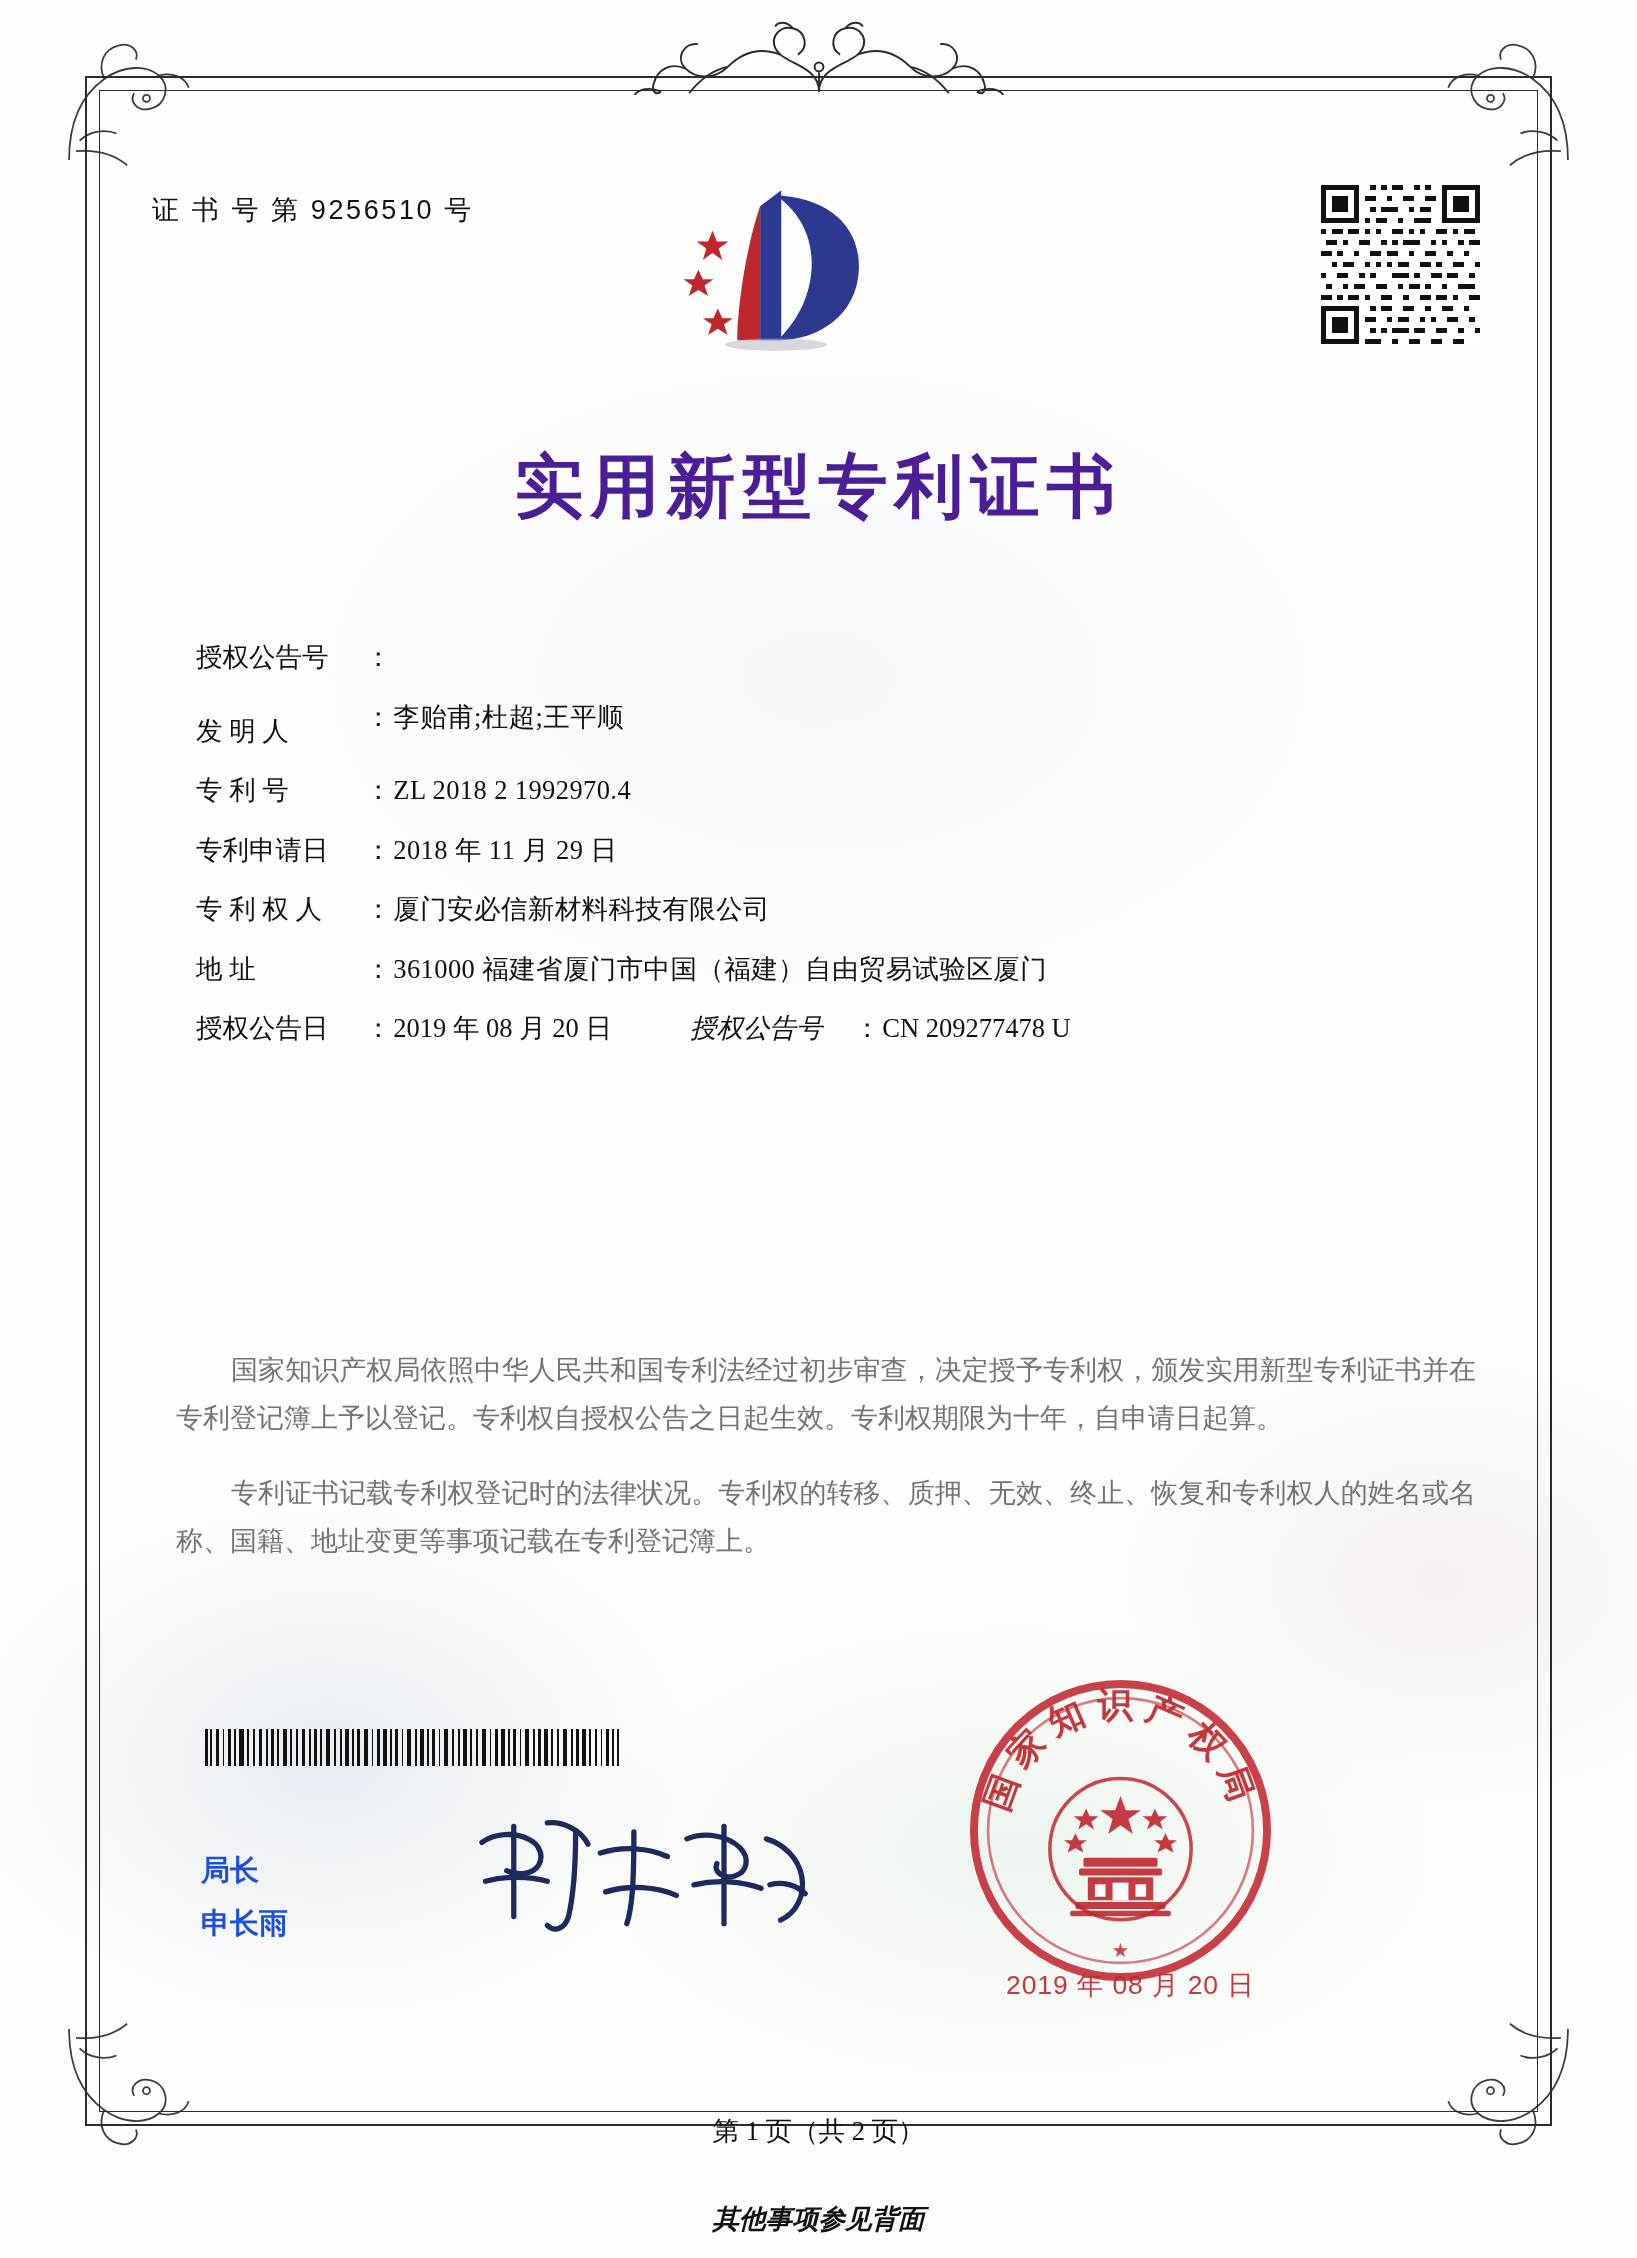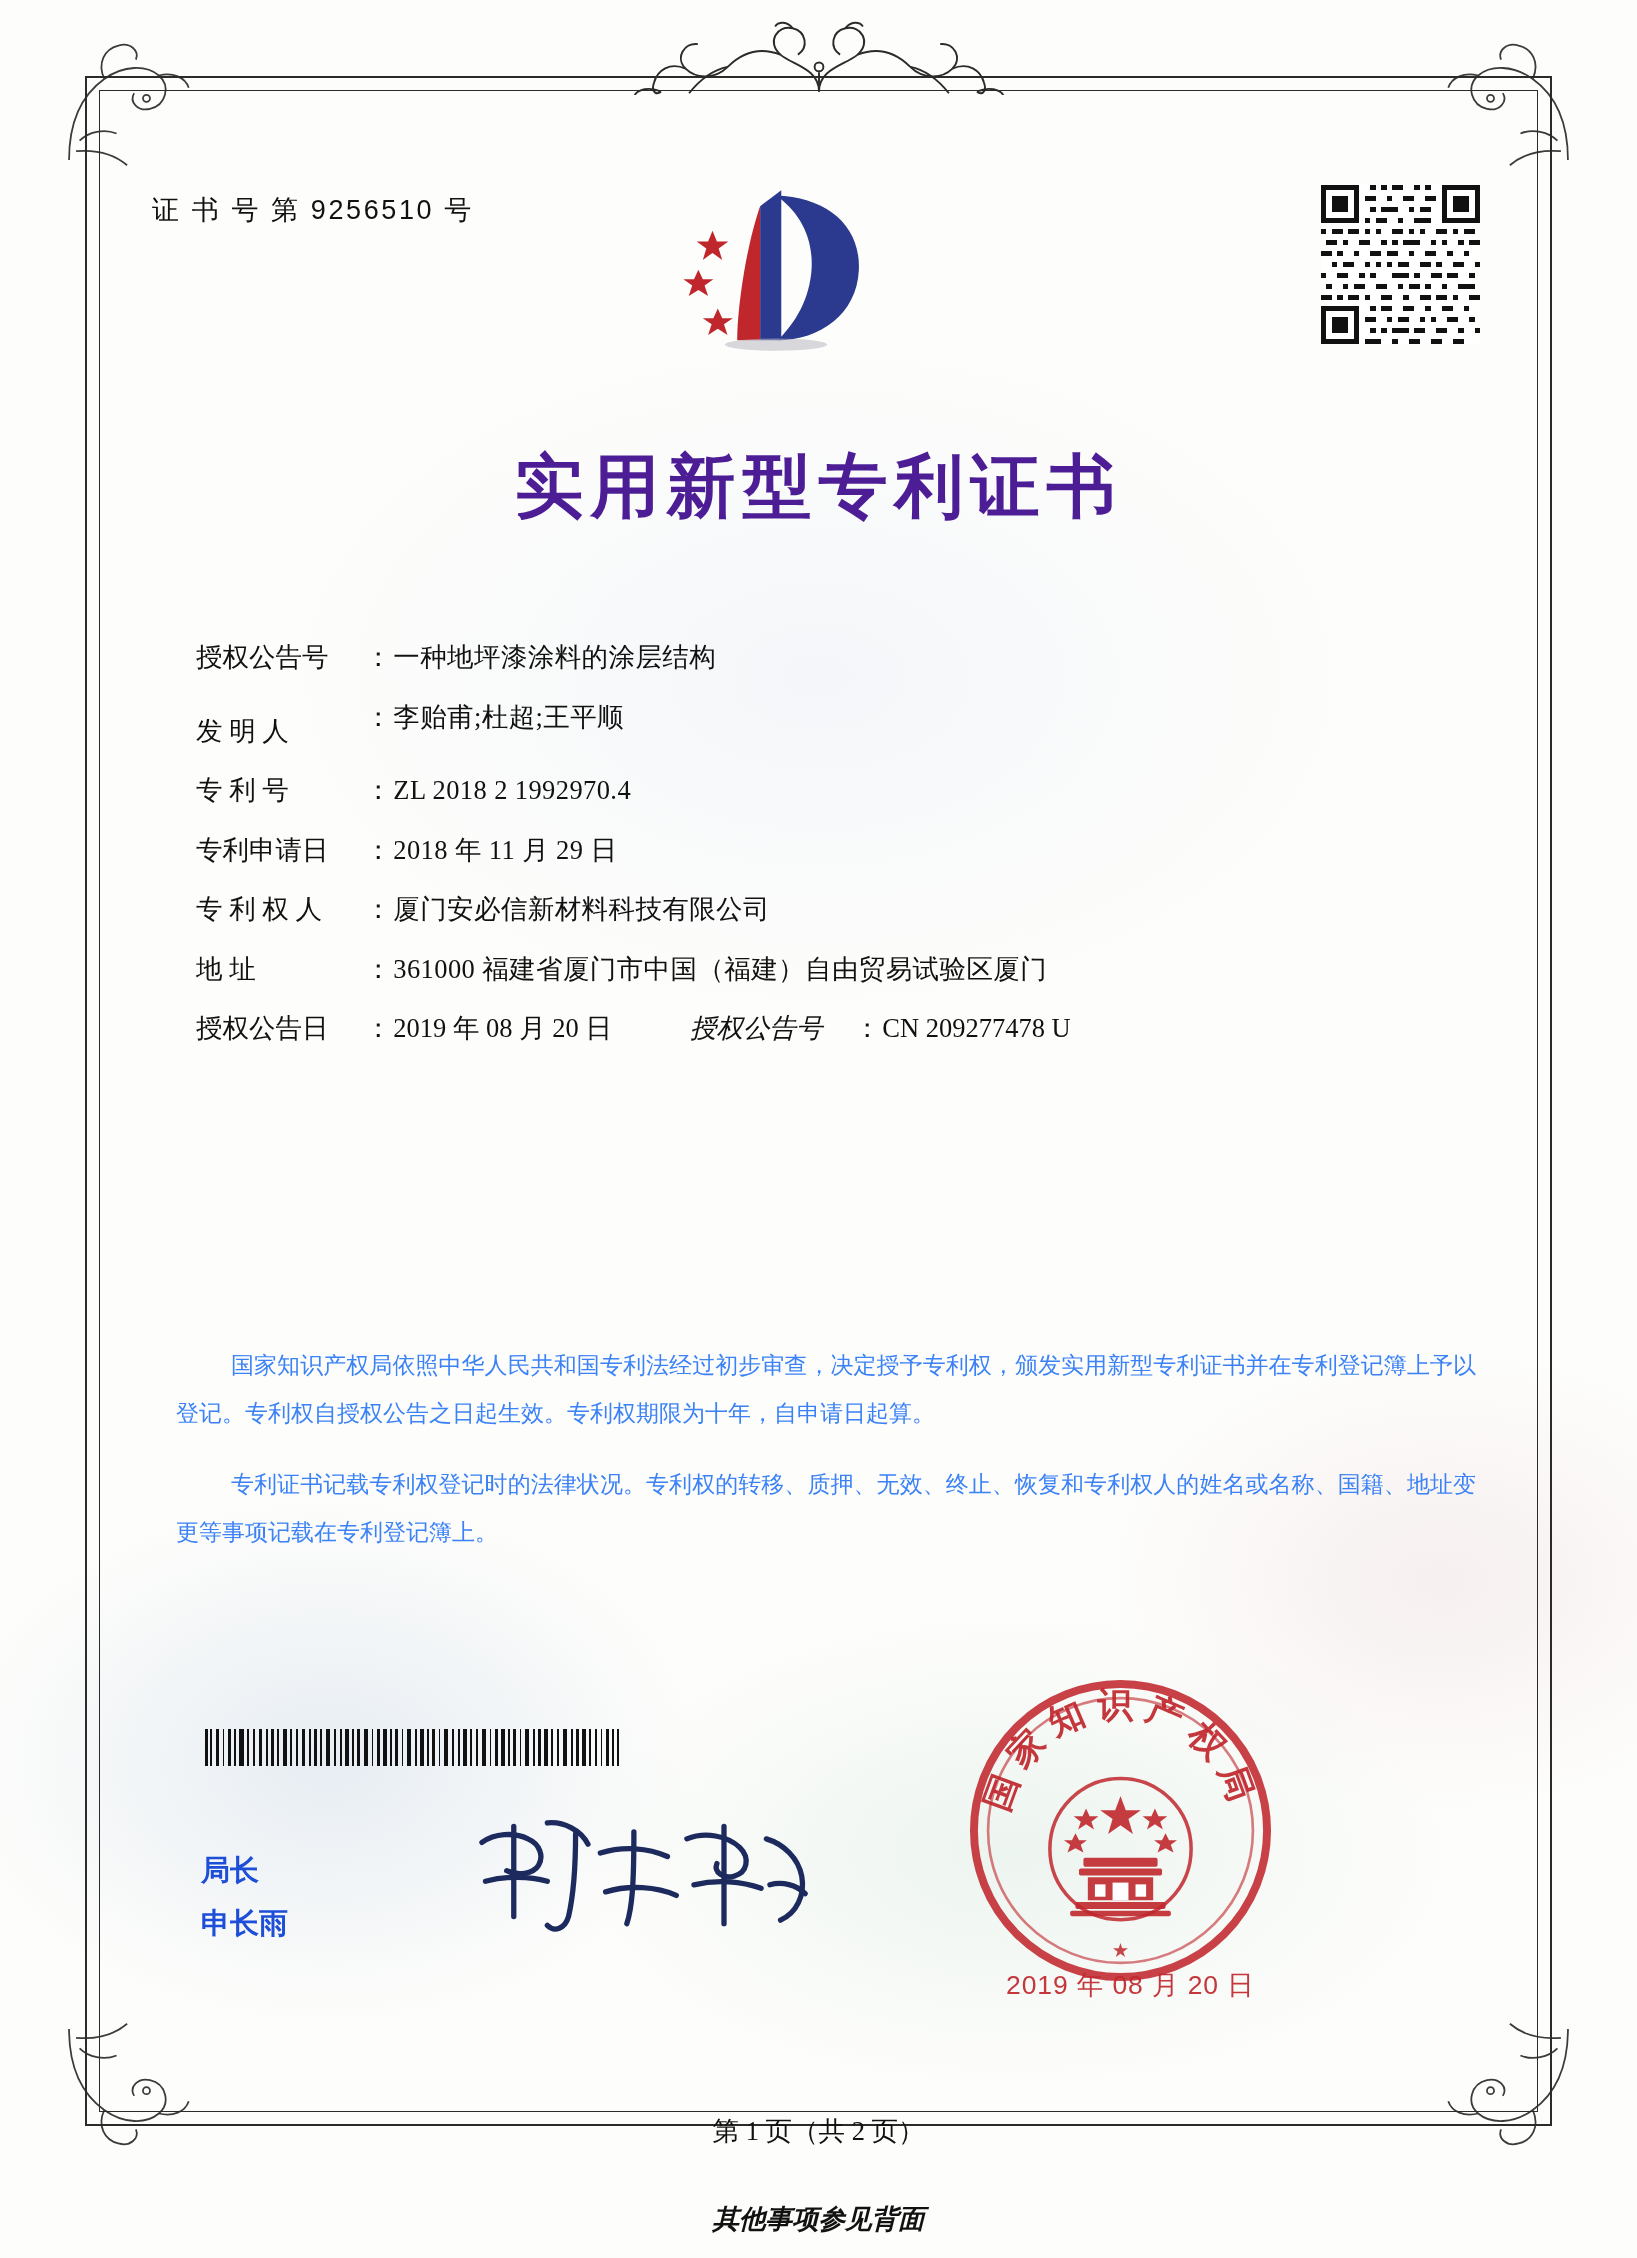--- a/index.html
+++ b/index.html
@@ -71,21 +71,21 @@
 
   .grant-row{display:flex;margin-top:5.3px;}
   .grant-left{width:494px;flex:0 0 494px;display:flex;}
   .grant-right{display:flex;}
   .gl-label{width:169px;flex:0 0 169px;display:flex;justify-content:space-between;}
   .gr-label{width:164px;flex:0 0 164px;display:flex;justify-content:space-between;font-style:italic;}
 
   
   .paras{
     position:absolute;left:176px;right:161px;top:1319px;
-    font-size:23px;line-height:48px;color:#3b82f6;text-align:justify;
+    font-size:27px;line-height:48px;color:#737373;text-align:justify;
     font-family:"Liberation Serif", serif;
   }
   .para{text-indent:55px;margin-bottom:7px;}
 
   
   .barcode{position:absolute;left:205px;top:1729px;width:416px;height:37px;}
 
   
   .sig-label{
     position:absolute;left:201px;top:1844px;
@@ -235,21 +235,20 @@
     </svg>
   </div>
 
   <div class="doc-title">实用新型专利证书</div>
 
   <div class="fields">
 
     <div class="field-row">
       <span class="f-label">授权公告号</span>
       <span class="f-colon">：</span>
-      <span class="f-value">一种地坪漆涂料的涂层结构</span>
     </div>
 
     <div class="field-row">
       <span class="f-label" style="letter-spacing:0;margin-top:14px;">发 明 人</span>
       <span class="f-colon">：</span>
       <span class="f-value">李贻甫;杜超;王平顺</span>
     </div>
 
     <div class="field-row">
       <span class="f-label">专 利 号</span>

